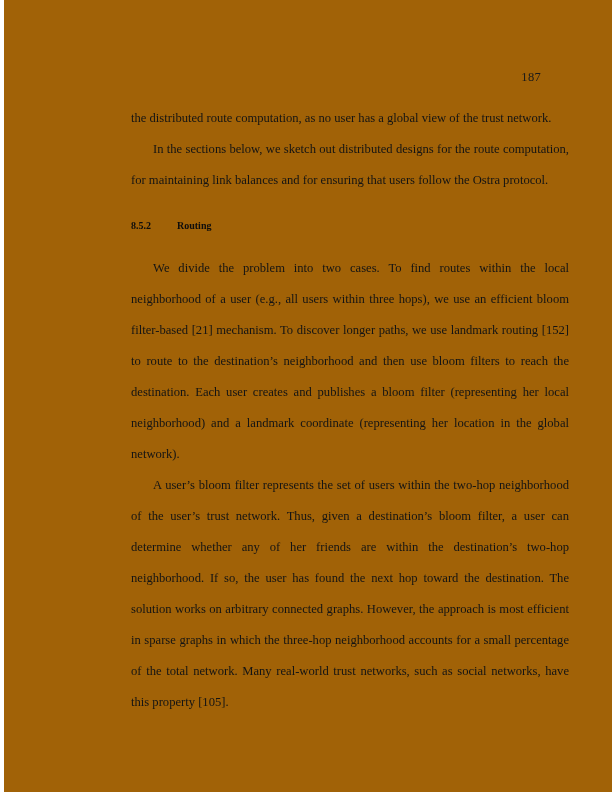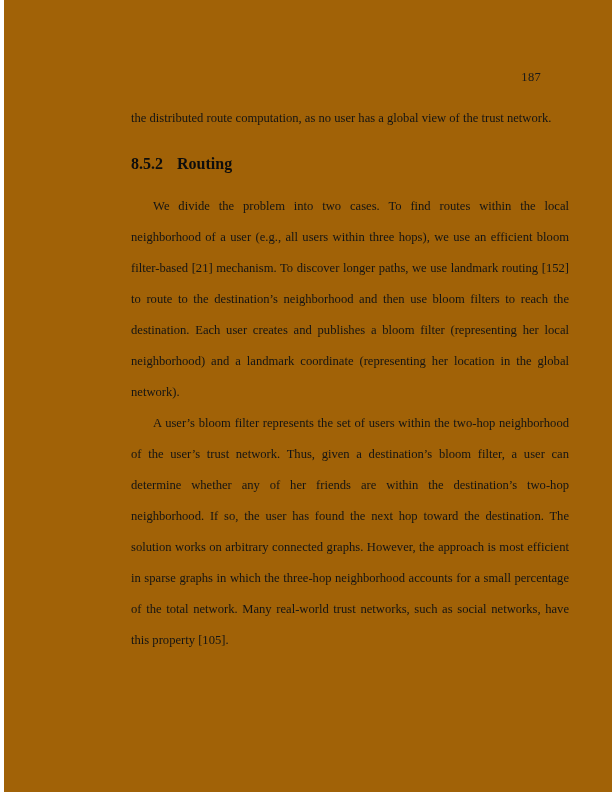--- a/index.html
+++ b/index.html
@@ -44,21 +44,21 @@
     font-size: 12.6px;
     line-height: 31px;
     text-align: justify;
     text-justify: inter-word;
     color: #141414;
     hyphens: none;
   }
   p.indent { text-indent: 22px; }
   .sec-heading {
     margin: 0;
-    font-size: 16px;
+    font-size: 10px;
     font-weight: bold;
     line-height: 31px;
     color: #0d0d0d;
     padding-top: 14px;
     padding-bottom: 12px;
   }
   .sec-heading .num {
     display: inline-block;
     min-width: 46px;
   }
@@ -68,20 +68,21 @@
 <body>
 
 <div class="page">
 
   <div class="page-number">187</div>
 
   <div class="content">
 
     <p class="body-par par-block">the distributed route computation, as no user has a global view of the trust network.</p>
 
+    <p class="body-par indent par-block">In the sections below, we sketch out distributed designs for the route computation, for maintaining link balances and for ensuring that users follow the Ostra protocol.</p>
 
     <h2 class="sec-heading">
       <span class="num">8.5.2</span><span>Routing</span>
     </h2>
 
 
     <p class="body-par indent par-block">We divide the problem into two cases. To find routes within the local neighborhood of a user (e.g., all users within three hops), we use an efficient bloom filter-based [21] mechanism. To discover longer paths, we use landmark routing [152] to route to the destination’s neighborhood and then use bloom filters to reach the destination. Each user creates and publishes a bloom filter (representing her local neighborhood) and a landmark coordinate (representing her location in the global network).</p>
 
     <p class="body-par indent par-block">A user’s bloom filter represents the set of users within the two-hop neighborhood of the user’s trust network. Thus, given a destination’s bloom filter, a user can determine whether any of her friends are within the destination’s two-hop neighborhood. If so, the user has found the next hop toward the destination. The solution works on arbitrary connected graphs. However, the approach is most efficient in sparse graphs in which the three-hop neighborhood accounts for a small percentage of the total network. Many real-world trust networks, such as social networks, have this property [105].</p>
 

